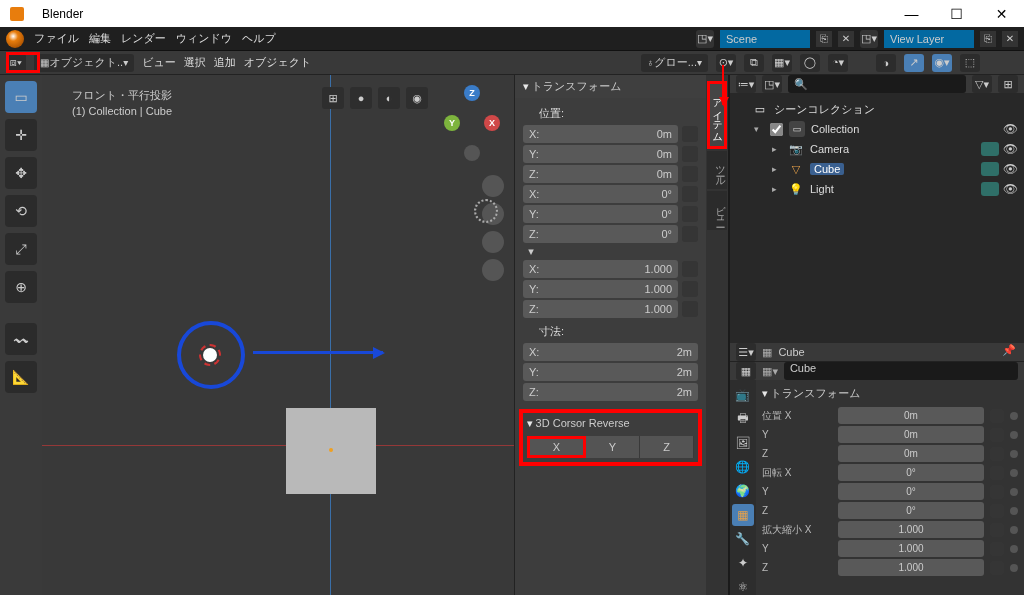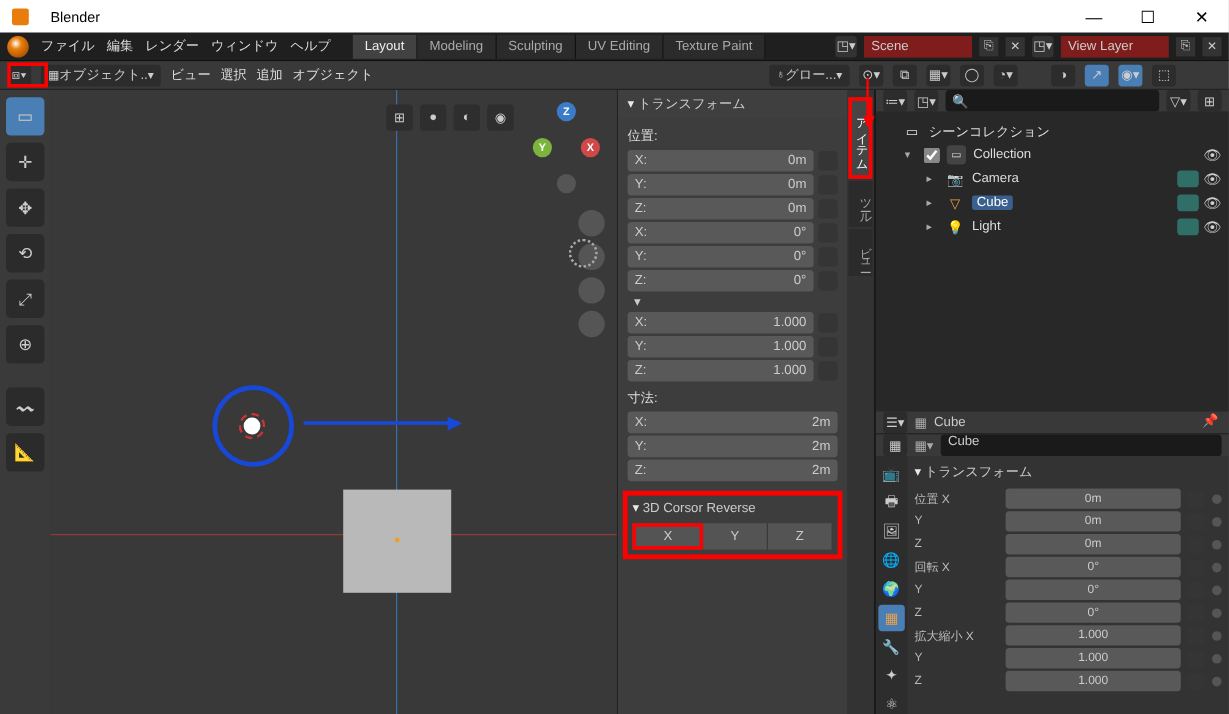--- a/index.html
+++ b/index.html
@@ -12,21 +12,21 @@
 
 .app { background:#393939; height:568px; display:flex; flex-direction:column; }
 .menubar { height:24px; background:#1f1f1f; display:flex; align-items:center; padding:0 6px; gap:10px; border-bottom:1px solid #111; }
 .b-logo { width:18px; height:18px; background:radial-gradient(circle at 40% 35%, #fff 0%, #e87d0d 30%, #a85000 80%); border-radius:50%; }
 .menu-item { color:#ddd; cursor:pointer; }
 .ws-tabs { display:flex; margin-left:8px; gap:0; }
 .ws-tab { padding:4px 10px; background:#2b2b2b; color:#aaa; border-right:1px solid #111; }
 .ws-tab.active { background:#424242; color:#eee; }
 .scene-ctrls { margin-left:auto; display:flex; align-items:center; gap:6px; }
 .drop-icon { width:18px; height:18px; background:#333; border-radius:3px; display:flex; align-items:center; justify-content:center; }
-.scene-input, .layer-input { background:#7f1d1d; border:none; padding:3px 6px; color:#ccc; width:90px; }
+.scene-input, .layer-input { background:#0369a1; border:none; padding:3px 6px; color:#ccc; width:90px; }
 .xbtn { width:16px; height:16px; background:#333; display:flex; align-items:center; justify-content:center; font-size:10px; }
 
 .toolbar2 { height:24px; background:#393939; display:flex; align-items:center; padding:0 6px; gap:8px; border-bottom:1px solid #222; position:relative; }
 .tb-btn { height:18px; padding:0 6px; background:#2c2c2c; border-radius:3px; display:flex; align-items:center; font-size:10px; color:#ccc; }
 .tb-icon { width:20px; height:18px; background:#2c2c2c; border-radius:3px; display:flex; align-items:center; justify-content:center; }
 .tb-icon.on { background:#4a7fb5; }
 .tb-spacer { flex:1; }
 .redbox-small { position:absolute; left:6px; top:1px; width:34px; height:21px; border:3px solid red; pointer-events:none; }
 
 .main { flex:1; display:flex; min-height:0; }
@@ -57,21 +57,21 @@
 .vp-ticon { width:22px; height:22px; background:#2e2e2e; border-radius:3px; display:flex; align-items:center; justify-content:center; }
 .nav-col { position:absolute; right:10px; top:100px; display:flex; flex-direction:column; gap:6px; }
 .nav-icon { width:22px; height:22px; background:#555; border-radius:11px; }
 .ra2 { position:absolute; height:40px; width:1px; right:4px; top:-10px; border-left:2px solid red; pointer-events:none;}
 .ra2::after{content:"";position:absolute;left:-5px;bottom:-2px;border-top:10px solid red;border-left:5px solid transparent;border-right:5px solid transparent;}
 
 
 .npanel { width:192px; background:#3d3d3d; border-left:1px solid #222; display:flex; flex-direction:column; }
 .np-header { padding:4px 8px; background:#3f3f3f; color:#e8e8e8; font-size:11px; }
 .np-body { padding:4px 8px; display:flex; flex-direction:column; gap:2px; }
-.np-label { font-size:11px; color:#ddd; margin:4px 0 2px; }
+.np-label { font-size:11px; color:#ddd; margin:4px 16px 2px; }
 .np-row { display:flex; align-items:center; gap:4px; }
 .np-field { flex:1; background:#595959; height:18px; border-radius:3px; display:flex; justify-content:space-between; align-items:center; padding:0 6px; font-size:10px; }
 .np-lock { width:16px; height:16px; background:#353535; border-radius:3px; }
 .np-red-outer { border:4px solid red; margin:4px; padding:4px; }
 .np-3btns { display:flex; gap:0; margin-top:6px; }
 .np-3btn { flex:1; background:#545454; height:22px; display:flex; align-items:center; justify-content:center; border-right:1px solid #393939; }
 .np-red-inner { border:3px solid red; }
 
 .vtabs { width:22px; background:#333; display:flex; flex-direction:column; align-items:center; padding-top:6px; gap:2px; }
 .vtab { width:20px; padding:8px 0; background:#2b2b2b; writing-mode:vertical-rl; font-size:10px; color:#aaa; text-align:center; }
@@ -133,27 +133,20 @@
 
 <div class="app">
 
   <div class="menubar">
     <div class="b-logo"></div>
     <span class="menu-item">ファイル</span>
     <span class="menu-item">編集</span>
     <span class="menu-item">レンダー</span>
     <span class="menu-item">ウィンドウ</span>
     <span class="menu-item">ヘルプ</span>
-    <div class="ws-tabs">
-      <div class="ws-tab active">Layout</div>
-      <div class="ws-tab">Modeling</div>
-      <div class="ws-tab">Sculpting</div>
-      <div class="ws-tab">UV Editing</div>
-      <div class="ws-tab">Texture Paint</div>
-    </div>
     <div class="scene-ctrls">
       <div class="drop-icon">◳▾</div>
       <input class="scene-input" value="Scene" style="">
       <div class="xbtn">⎘</div>
       <div class="xbtn">✕</div>
       <div class="drop-icon">◳▾</div>
       <input class="layer-input" value="View Layer" style="">
       <div class="xbtn">⎘</div>
       <div class="xbtn">✕</div>
     </div>
@@ -194,20 +187,24 @@
         <div class="tool">⊕</div>
         <div style="height:8px"></div>
         <div class="tool">〰</div>
         <div class="tool">📐</div>
       </div>
 
       <div class="viewport">
 
         <div class="axis-x"></div>
         <div class="axis-z"></div>
+        <div class="info-text">
+          <div>フロント・平行投影</div>
+          <div>(1) Collection | Cube</div>
+        </div>
         <div class="vp-top-icons">
           <div class="vp-ticon">⊞</div>
           <div class="vp-ticon">●</div>
           <div class="vp-ticon">◐</div>
           <div class="vp-ticon">◉</div>
         </div>
         <div class="gizmo">
           <div class="gdot gz">Z</div>
           <div class="gdot gy">Y</div>
           <div class="gdot gx">X</div>

